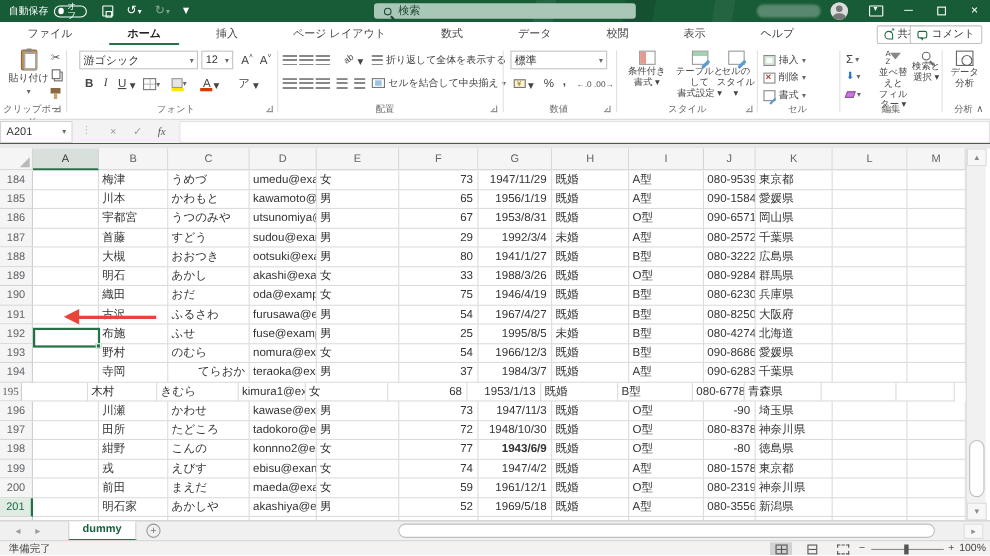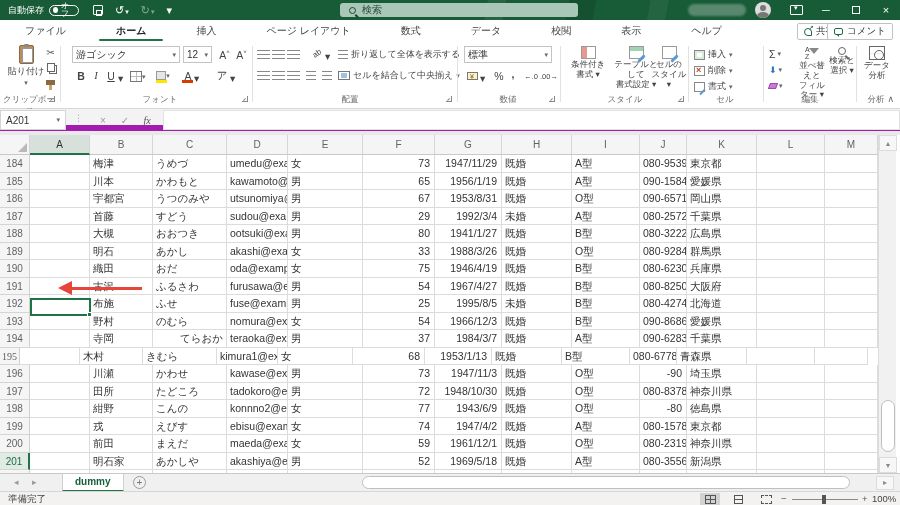--- a/index.html
+++ b/index.html
@@ -80,21 +80,21 @@
   .cellico.fmt::after { content:""; position:absolute; right:-2px; bottom:-2px; width:7px; height:2px; background:#5b9bd5; transform:rotate(-45deg); }
   .sortico { position:relative; width:14px; height:14px; font-size:7px; color:#444; line-height:1; }
   .sortico .funnel { position:absolute; right:0; top:2px; border-left:5px solid transparent; border-right:5px solid transparent; border-top:6px solid #888; }
   .magsm { width:8px; height:8px; border:1.5px solid #666; border-radius:50%; position:relative; }
   .magsm::after { content:""; position:absolute; left:7px; top:7px; width:5px; height:1.5px; background:#666; transform:rotate(45deg); transform-origin:0 0; }
   .da-ico { width:16px; height:14px; border:1px solid #666; position:relative; background:linear-gradient(#eee,#eee) center/100% 1px no-repeat; }
   .da-ico::after { content:""; position:absolute; left:4px; top:3px; width:8px; height:8px; border:1.5px solid #666; border-radius:50%; }
   #ribbon-collapse { position:absolute; right:6px; top:52px; color:#666; font-size:9px; }
 
   
-  #formulabar { position:absolute; left:0; top:109px; width:900px; height:22px; background:#f3f3f3; border-bottom:6px solid #a21caf; }
+  #formulabar { position:absolute; left:0; top:109px; width:900px; height:22px; background:#f3f3f3; border-bottom:1px solid #a21caf; }
   #namebox { position:absolute; left:0; top:1px; width:66px; height:20px; background:#fff; border:1px solid #d4d4d4; display:flex; align-items:center; padding:0 5px; justify-content:space-between; font-size:10px; color:#333; }
   #fb-dots { position:absolute; left:74px; top:4px; color:#b5b5b5; font-size:9px; letter-spacing:0; }
   .fb-btn { position:absolute; top:2px; width:18px; height:18px; display:flex; align-items:center; justify-content:center; color:#9a9a9a; font-size:10px; }
   #fb-input { position:absolute; left:163px; top:1px; right:0; height:20px; background:#fff; border:1px solid #e2e2e2; }
 
   
   #gapstrip { position:absolute; left:0; top:131px; width:900px; height:4px; background:#e9e9e9; }
   #colheaders { position:absolute; left:0; top:135px; width:878px; height:20px; display:flex; background:#f5f5f5; }
   .ch { height:20px; border-right:1px solid #d5d5d5; border-bottom:1px solid #c9c9c9; text-align:center; line-height:19px; color:#5f6368; font-size:10px; background:#f5f5f5; }
   .ch.corner { position:relative; background:#f5f5f5; }
@@ -632,21 +632,21 @@
         <div class="gc" style="width: 53px;"></div>
       </div>
       <div class="grow">
         <div class="gc rh" style="width: 30px;">198</div>
         <div class="gc" style="width: 60px;"></div>
         <div class="gc" style="width: 63px;">紺野</div>
         <div class="gc" style="width: 74px;">こんの</div>
         <div class="gc" style="width: 61px;">konnno2@exa</div>
         <div class="gc" style="width: 75px;">女</div>
         <div class="gc num" style="width: 72px;">77</div>
-        <div class="gc num" style="width: 67px;">1943/6/9</div>
+        <div class="gc num" style="width: 67px; font-weight: bold;">1943/6/9</div>
         <div class="gc" style="width: 70px;">既婚</div>
         <div class="gc" style="width: 68px;">O型</div>
         <div class="gc num" style="width: 47px;">-80</div>
         <div class="gc" style="width: 70px;">徳島県</div>
         <div class="gc" style="width: 68px;"></div>
         <div class="gc" style="width: 53px;"></div>
       </div>
       <div class="grow">
         <div class="gc rh" style="width: 30px;">199</div>
         <div class="gc" style="width: 60px;"></div>

